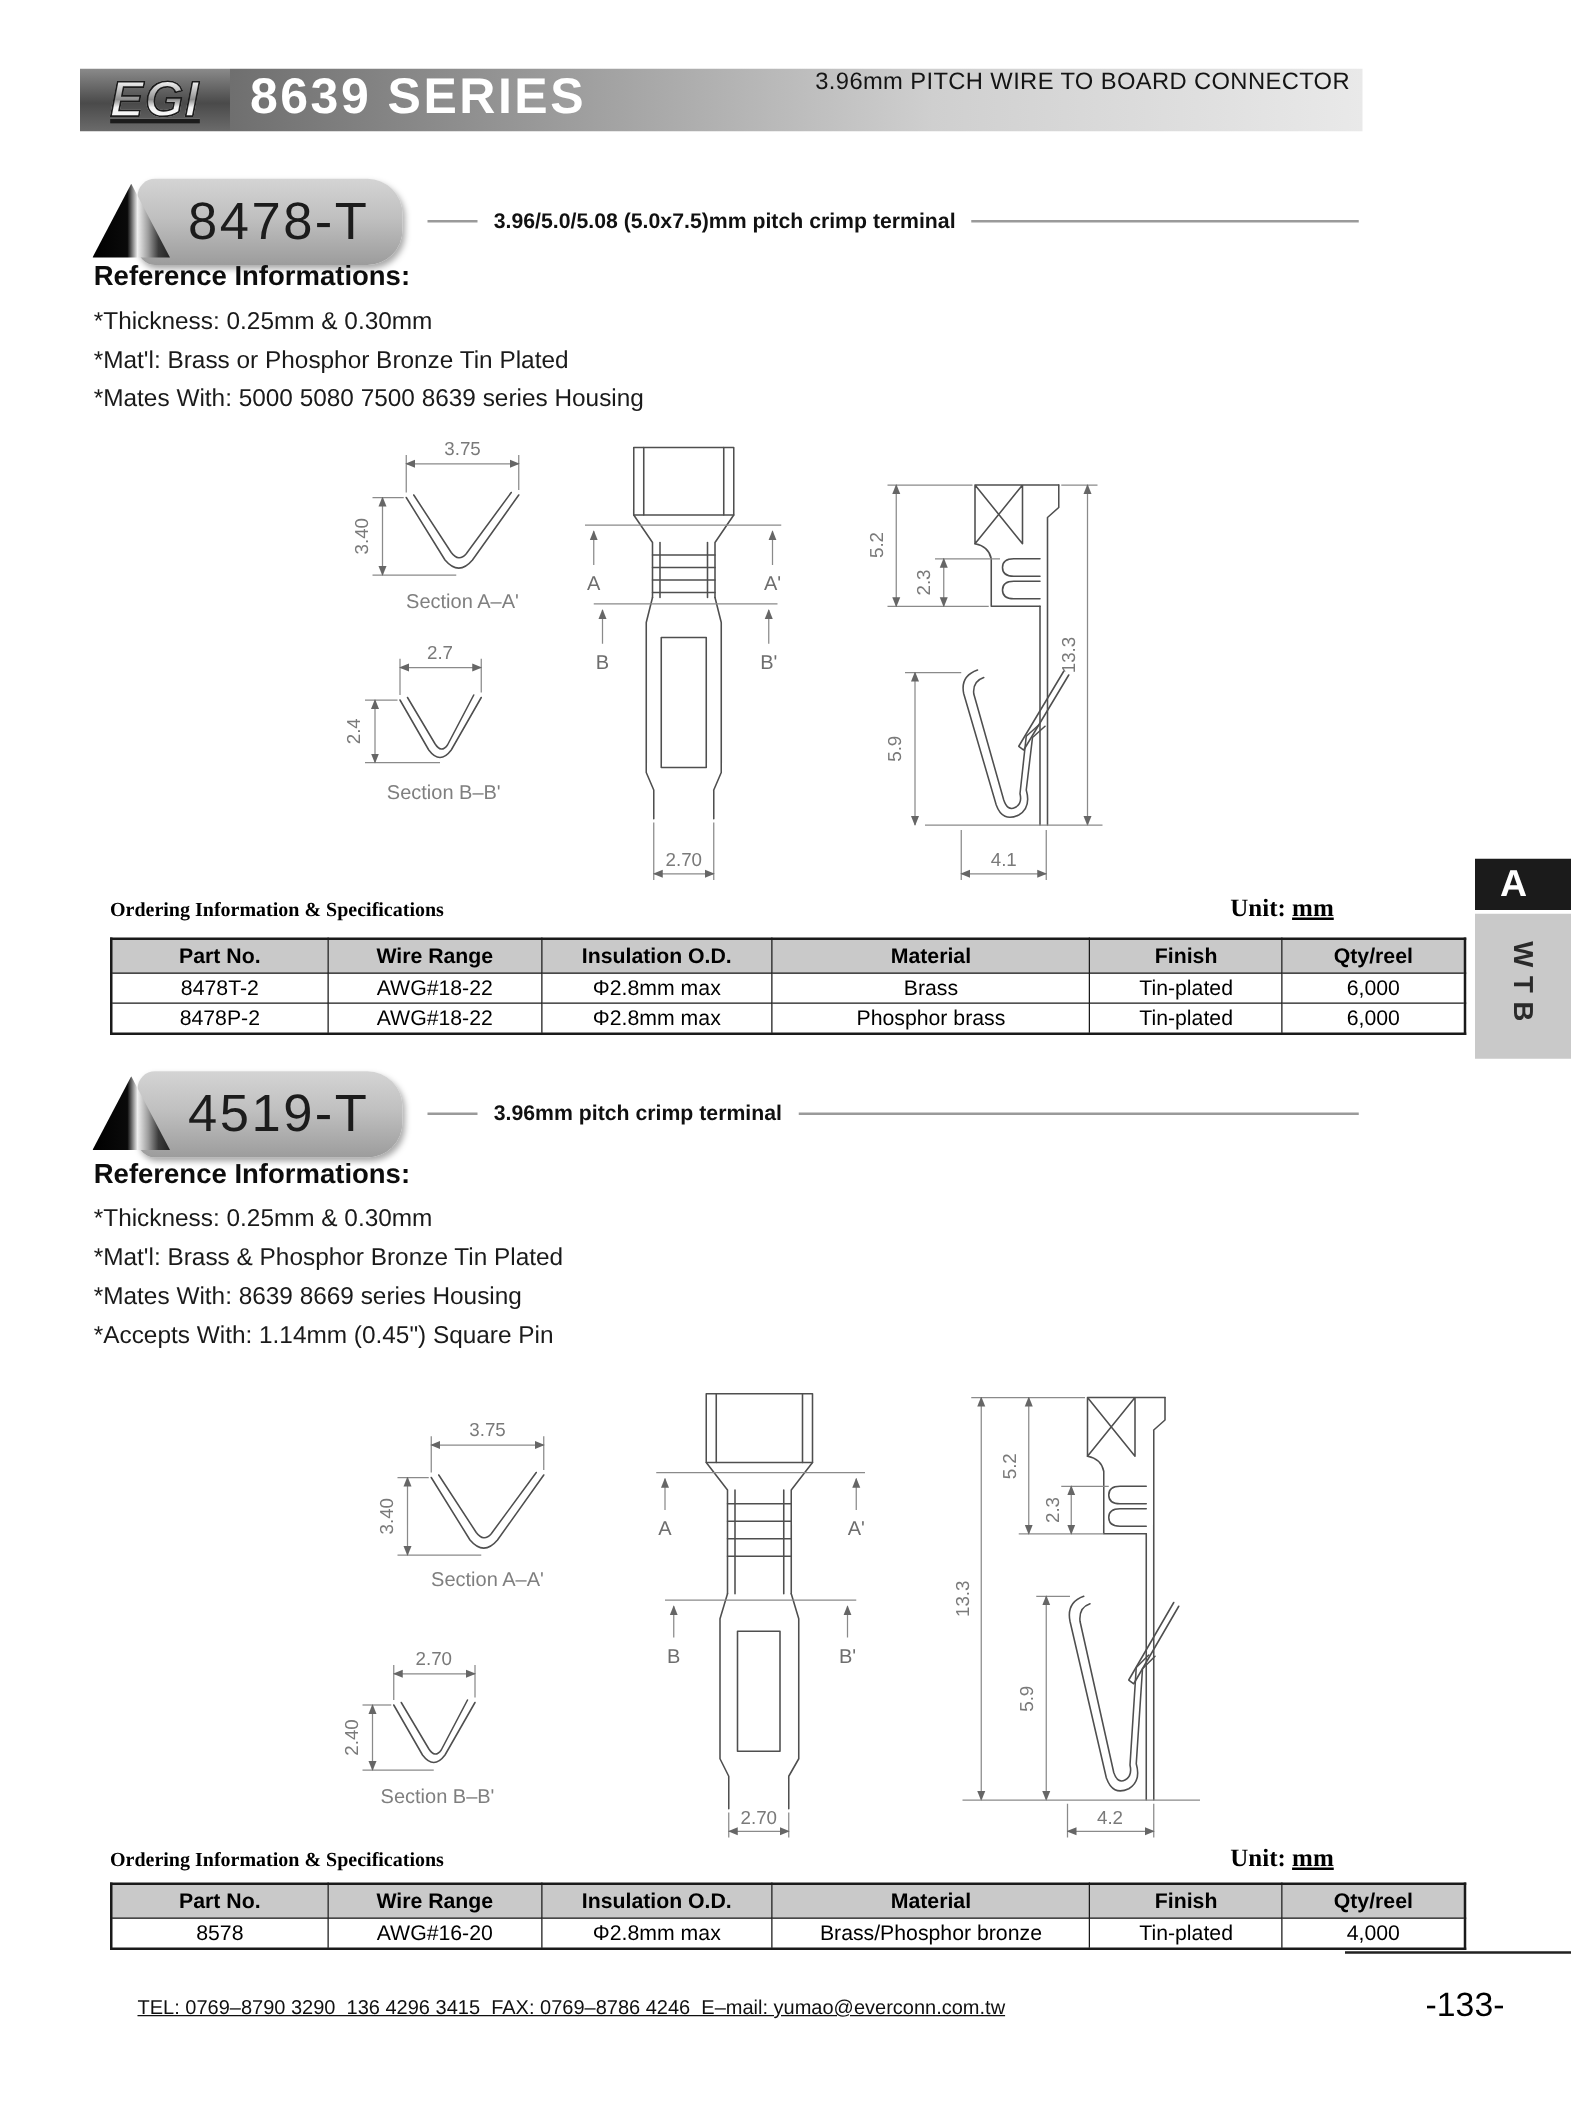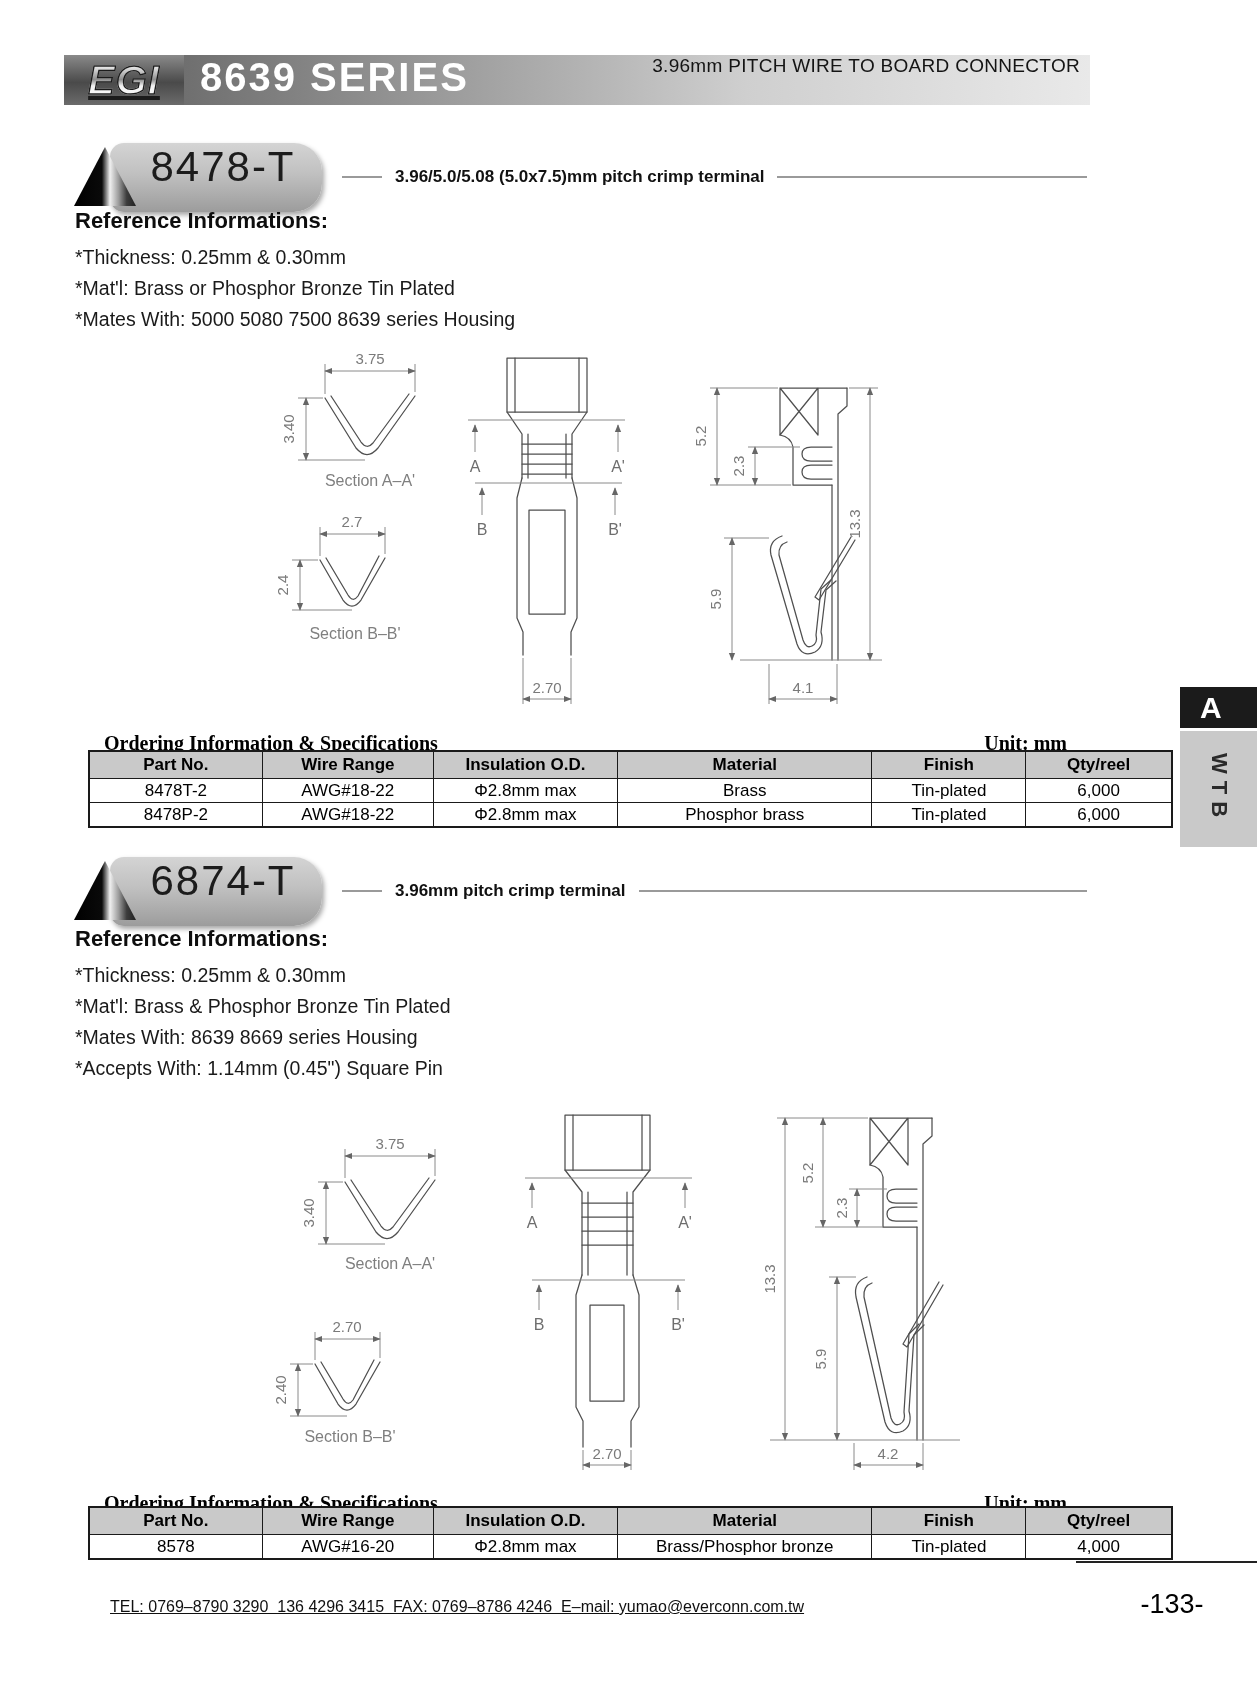--- a/index.html
+++ b/index.html
@@ -18,21 +18,21 @@
               display:flex;align-items:flex-start;justify-content:space-between;}
   .series-title{color:#fff;font-weight:bold;font-size:40px;letter-spacing:2px;padding-left:16px;}
   .series-sub{color:#141414;font-size:19px;letter-spacing:.3px;padding-right:10px;}
 
   
   .badge-row{position:absolute;left:74px;width:1013px;height:62px;display:flex;align-items:center;}
   .tri-wrap{flex:none;width:62px;height:60px;margin-right:-26px;position:relative;z-index:2;}
   .badge{flex:none;width:212px;height:69px;border-radius:14px 28px 28px 14px;
          background:linear-gradient(180deg,#d4d4d4 0%,#c0c0c0 45%,#9c9c9c 100%);
          box-shadow:2px 3px 5px rgba(0,0,0,.35);
-         display:flex;justify-content:center;}
+         display:flex;align-items:center;justify-content:center;}
   .badge span{font-size:42px;color:#1c1c1c;letter-spacing:2px;padding-left:14px;}
   .rule{height:2px;background:#9a9a9a;}
   .rule.short{width:40px;margin-left:20px;flex:none;}
   .tagline{font-weight:bold;font-size:17px;color:#111;margin:0 13px;white-space:nowrap;}
   .rule.long{flex:1;}
 
   
   .ref-title{position:absolute;left:75px;font-weight:bold;font-size:22px;color:#0d0d0d;}
   .ref-lines{position:absolute;left:75px;font-size:19.5px;color:#1a1a1a;}
   .ref-lines div{line-height:31px;}
@@ -40,21 +40,21 @@
   
   .drawing{position:absolute;}
   .out{stroke:#4f4f4f;stroke-width:1.25;fill:none;stroke-linejoin:round;stroke-linecap:round;}
   .dim{stroke:#8a8a8a;stroke-width:1;fill:none;}
   .dim-t{fill:#7a7a7a;font-size:15px;text-anchor:middle;font-family:"Liberation Sans",sans-serif;}
   .lbl{fill:#7f7f7f;font-size:16px;text-anchor:middle;font-family:"Liberation Sans",sans-serif;}
   .mark{fill:#6e6e6e;font-size:16px;text-anchor:middle;font-family:"Liberation Sans",sans-serif;}
 
   
   .title-row{position:absolute;left:88px;width:979px;display:flex;justify-content:space-between;align-items:baseline;}
-  .tbl-title{font-family:"Liberation Serif",serif;font-weight:bold;font-size:20px;color:#000;margin:16px;}
+  .tbl-title{font-family:"Liberation Serif",serif;font-weight:bold;font-size:16px;color:#000;margin:0;}
   .unit{font-family:"Liberation Serif",serif;font-weight:bold;font-size:20px;color:#000;}
   .unit .uval{text-decoration:underline;text-decoration-thickness:2px;}
   .spec-table{position:absolute;left:88px;width:1085px;border-collapse:collapse;table-layout:fixed;
               text-align:center;color:#000;border:2px solid #1a1a1a;}
   .spec-table th{background:#c9c9c9;border:1px solid #1a1a1a;font-weight:bold;font-size:17px;height:26px;padding:0;}
   .spec-table td{border:1px solid #1a1a1a;font-size:17px;height:23px;padding:0;}
 
   
   .tab-a{position:absolute;left:1180px;top:687px;width:77px;height:41px;background:#1b1b1b;
          color:#fff;font-weight:bold;font-size:30px;display:flex;align-items:center;padding-left:20px;box-sizing:border-box;}
@@ -252,21 +252,21 @@
         <td>6,000</td>
       </tr>
     </tbody>
   </table>
 
   <div class="badge-row" style="top:860px;">
     <svg class="tri-wrap" viewBox="0 0 62 60">
       <polygon points="31,0 0,59 62,59" fill="url(#triG1)"></polygon>
     </svg>
     <div class="badge">
-      <span>6874-T</span>
+      <span>4519-T</span>
     </div>
     <div class="rule short"></div>
     <span class="tagline">3.96mm pitch crimp terminal</span>
     <div class="rule long"></div>
   </div>
 
   <div class="ref-title" style="top:926px;">Reference Informations:</div>
   <div class="ref-lines" style="top:960px;">
     <div>*Thickness: 0.25mm &amp; 0.30mm</div>
     <div>*Mat'l: Brass &amp; Phosphor Bronze Tin Plated</div>

